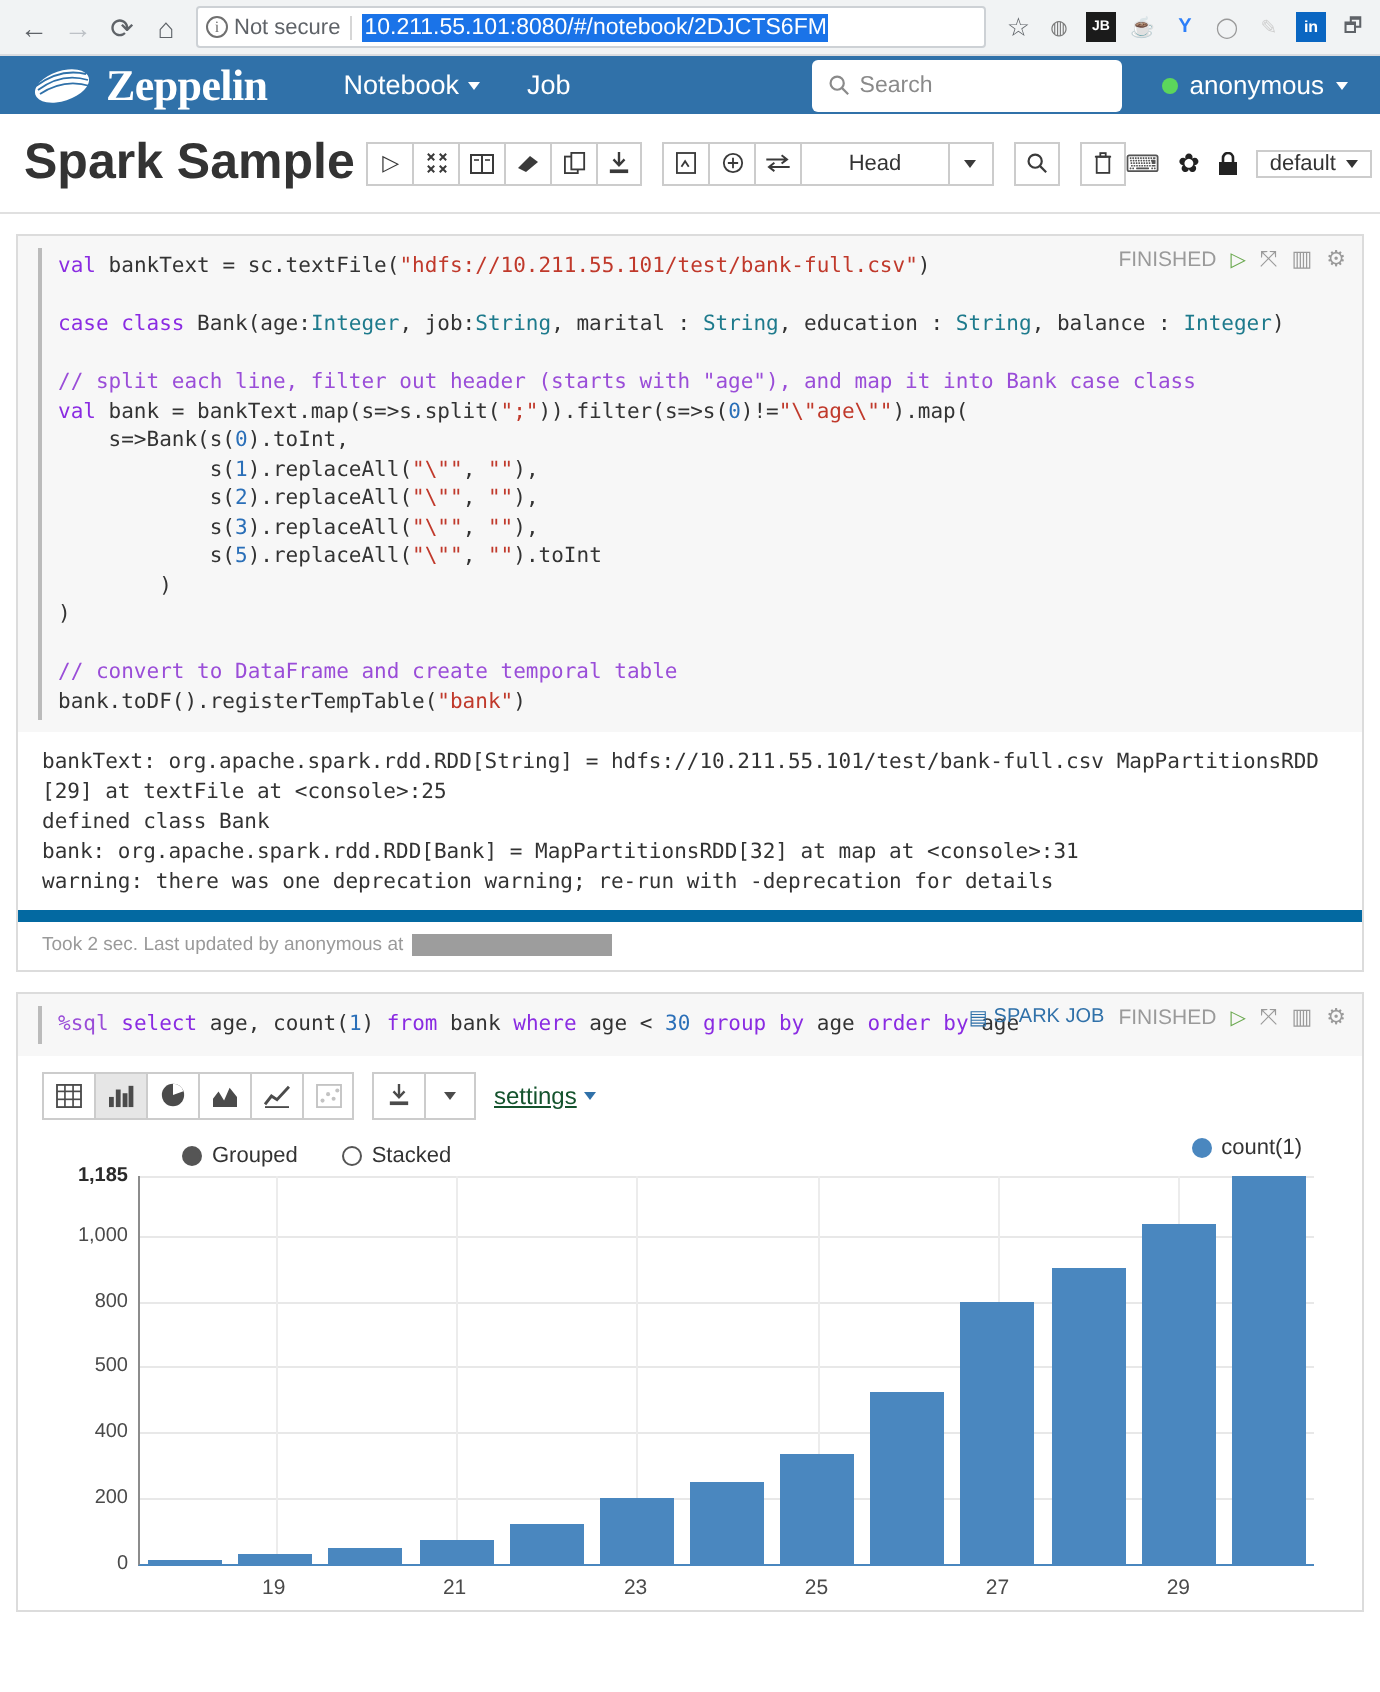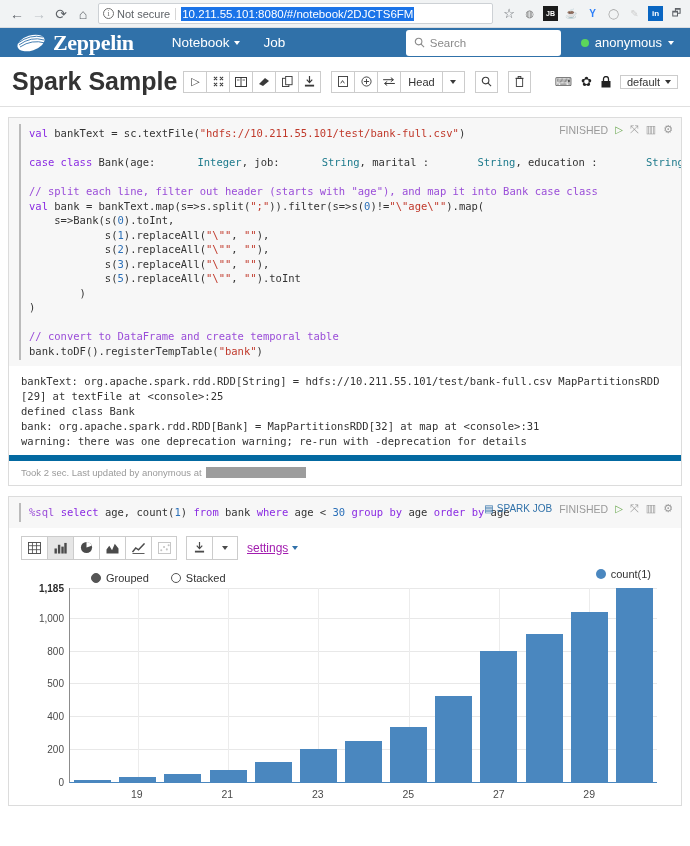--- a/index.html
+++ b/index.html
@@ -114,21 +114,21 @@
     height: 22px; min-width: 23px;
     border: 1px solid #cccccc;
     border-right: none;
     background: #ffffff;
     display: flex; align-items: center; justify-content: center;
     font-size: 11px; color: #3a3a3a;
     padding: 0 4px;
   }
   .btn-group .tb-btn:last-child { border-right: 1px solid #cccccc; }
   .tb-btn.single { border-right: 1px solid #cccccc; }
-  .tb-btn.text { font-size: 11px; padding: 0 7px; color: #333; }
+  .tb-btn.text { font-size: 11px; padding: 0 23px; color: #333; }
   .title-right { margin-left: auto; display: flex; align-items: center; gap: 9px; }
   .select-box {
     height: 14px; border: 1px solid #cccccc; background: #fff;
     display: flex; align-items: center; gap: 5px;
     padding: 0 6px; font-size: 11px; color: #333;
   }
 
   
   .nb-body { padding: 10px 8px 0 8px; background: #ffffff; }
   .paragraph {
@@ -156,21 +156,21 @@
     font-size: 10.5px; color: #9a9a9a;
   }
   .p-icon { font-size: 11px; color: #9a9a9a; }
   .p-icon.run { color: #6aa84f; font-size: 10px; }
   .spark-job { color: #3071a9; font-size: 10px; display: flex; align-items: center; gap: 3px; }
 
   .kw  { color: #8a2be2; }
   .str { color: #c0392b; }
   .num { color: #2a6fb8; }
   .cmt { color: #9a4dd8; }
-  .typ { color: #1d7a8c; margin-left: 42px; }
+  .typ { color: #1d7a8c; }
   .fn  { color: #333333; }
 
   .output {
     padding: 8px 12px 2px 12px;
     font-family: "DejaVu Sans Mono", monospace;
     font-size: 10.5px;
     line-height: 15px;
     color: #333333;
     white-space: pre-wrap;
     word-break: break-all;
@@ -191,21 +191,21 @@
   .viz-btn {
     width: 26px; height: 24px;
     border: 1px solid #cccccc; border-right: none;
     background: #ffffff;
     display: flex; align-items: center; justify-content: center;
     color: #4b4b4b;
   }
   .viz-group .viz-btn:last-child { border-right: 1px solid #cccccc; }
   .viz-btn.active { background: #e6e6e6; }
   .viz-btn.faint { color: #c3c3c3; }
-  .settings-link { color: #a21caf; font-size: 12px; display: flex; align-items: center; gap: 4px; text-decoration: underline; }
+  .settings-link { color: #14532d; font-size: 12px; display: flex; align-items: center; gap: 4px; text-decoration: underline; }
 
   
   .chart-wrap { padding: 4px 12px 0 12px; position: relative; }
   .chart-legend-top {
     display: flex; align-items: center; gap: 22px;
     padding-left: 70px; height: 20px;
     font-size: 11px; color: #333333;
   }
   .radio-item { display: flex; align-items: center; gap: 5px; }
   .radio {

